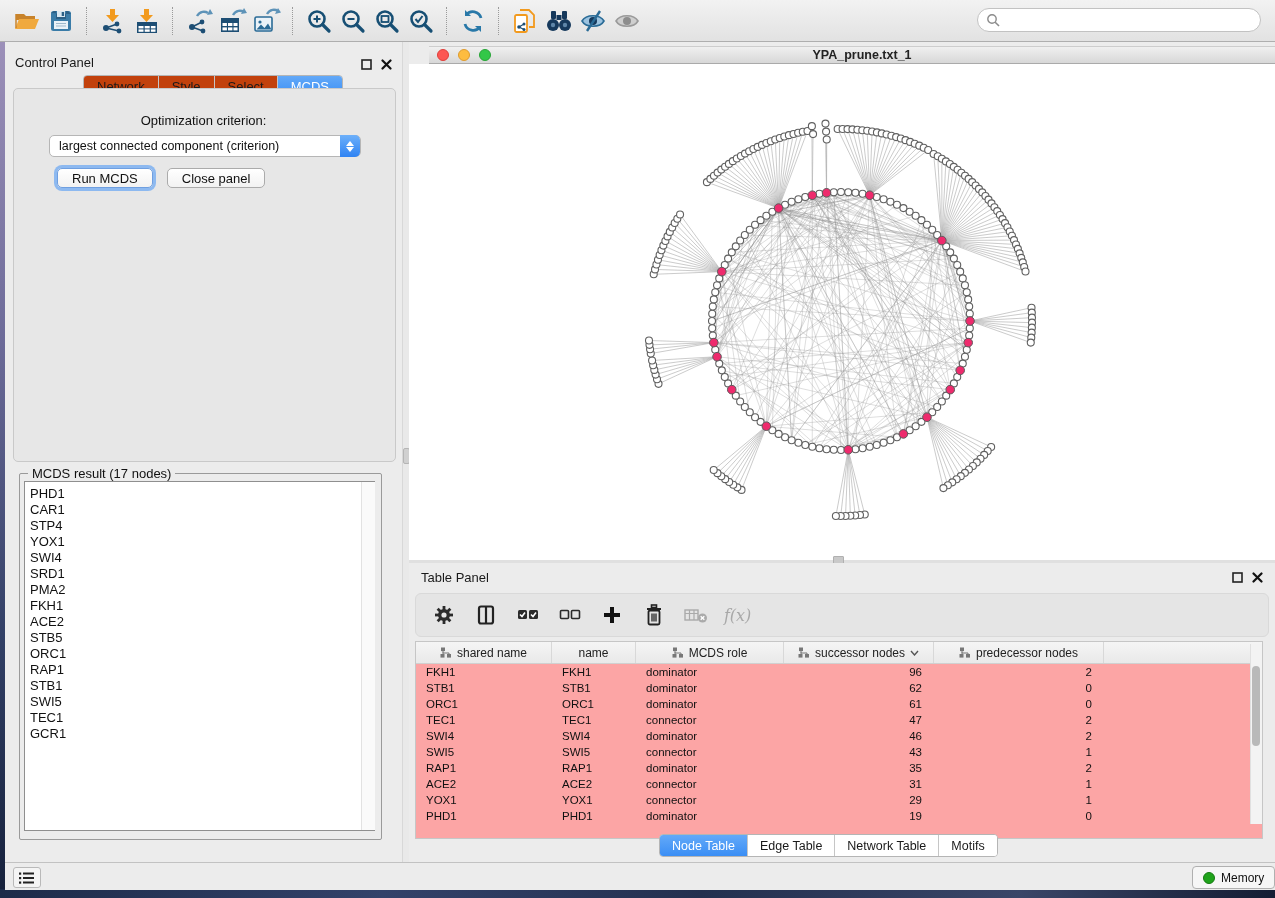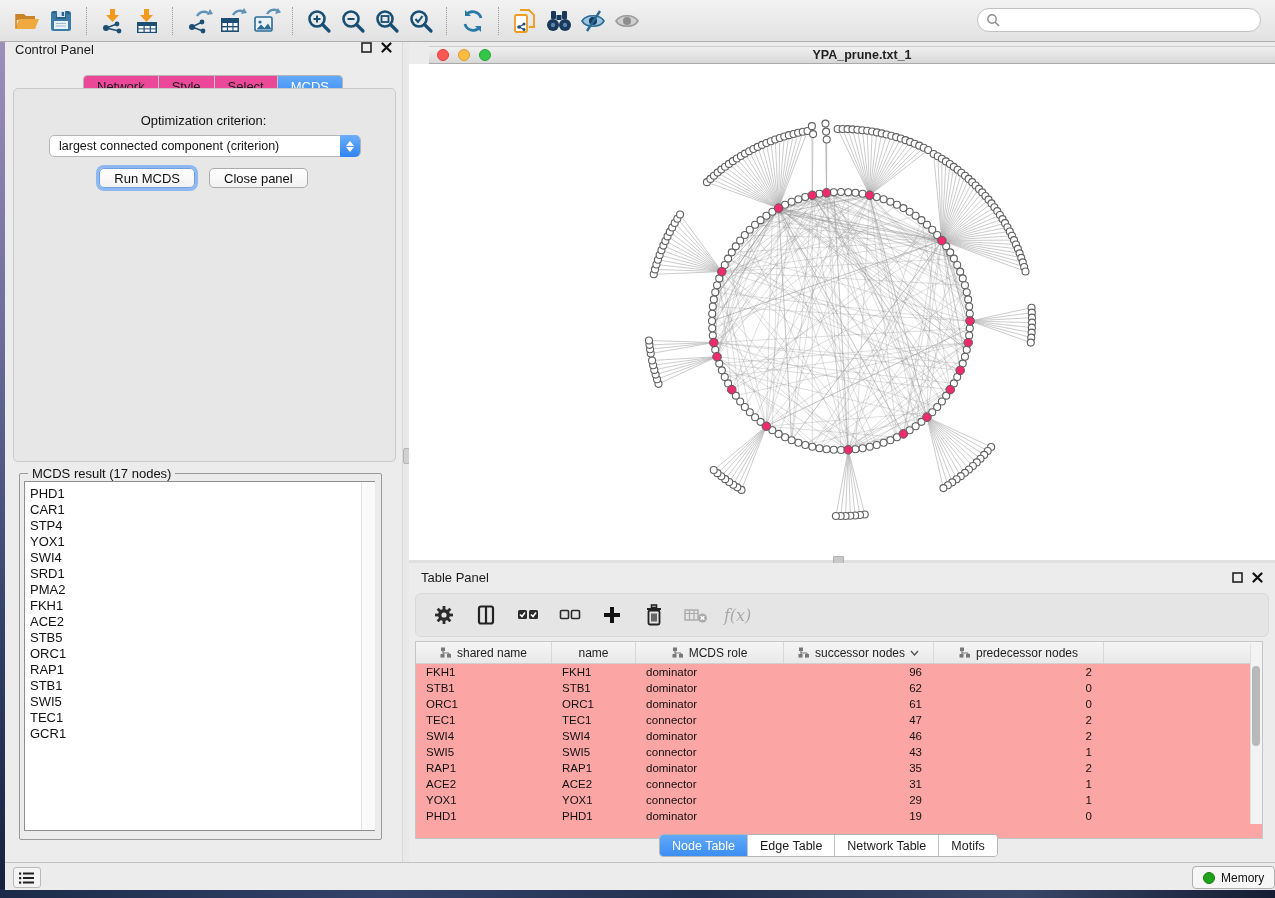--- a/index.html
+++ b/index.html
@@ -19,34 +19,34 @@
     border:1px solid #c2c2c2;border-radius:13px;display:flex;align-items:center;box-sizing:border-box;padding:0 8px;}
   .searchbox input{border:none;outline:none;flex:1;font-size:12px;background:transparent;font-family:inherit;}
   
   .wall-left{left:0;top:42px;width:5px;height:847px;
     background:linear-gradient(180deg,#9c90b9,#6d6b99 35%,#324066 70%,#16213c 100%);}
   .wall-bottom{left:0;top:889px;width:1275px;height:9px;
     background:linear-gradient(90deg,#1d2b49,#33426a 30%,#23304f 55%,#3a4668 80%,#141d33);}
   
   .cpanel{left:5px;top:42px;width:397px;height:820px;background:#ececec;}
   .panel-title{font-size:13px;color:#1a1a1a;}
-  .cp-head{left:5px;top:42px;width:397px;height:28px;display:flex;align-items:flex-start;box-sizing:border-box;padding:0 10px;}
+  .cp-head{left:5px;top:42px;width:397px;height:28px;display:flex;align-items:flex-end;box-sizing:border-box;padding:0 10px;}
   .head-btns{margin-left:auto;display:flex;gap:9px;align-items:center;}
   .cp-tabs{left:83px;top:75px;height:21px;display:flex;border:1px solid #b5b5b5;border-radius:4px;overflow:hidden;background:#fff;}
-  .cp-tab{padding:0 13px;display:flex;align-items:center;font-size:13px;color:#1a1a1a;border-right:1px solid #c6c6c6;background:#ec4899;cursor:default;}
+  .cp-tab{padding:0 13px;display:flex;align-items:center;font-size:13px;color:#1a1a1a;border-right:1px solid #c6c6c6;background:#c2410c;cursor:default;}
   .cp-tab:last-child{border-right:none;}
   .cp-tab.active{background:linear-gradient(180deg,#63a9f8,#3a8ef5);color:#fff;border-right:none;}
   .cp-box{left:13px;top:88px;width:381px;height:372px;background:#e7e7e7;border:1px solid #c9c9c9;border-radius:5px;}
   .crit-label{left:13px;top:113px;width:381px;text-align:center;font-size:13px;color:#111;}
   .dropdown{left:49px;top:135px;width:312px;height:22px;background:#fff;border:1px solid #b6b6b6;border-radius:5px;
     display:flex;align-items:center;box-sizing:border-box;}
   .dropdown .dd-text{flex:1;font-size:12.5px;color:#111;padding-left:9px;white-space:nowrap;}
   .dd-step{width:20px;height:22px;border-radius:0 5px 5px 0;background:linear-gradient(180deg,#6db0fa,#2f83f3);
     display:flex;flex-direction:column;align-items:center;justify-content:center;gap:1px;}
-  .btnrow{left:13px;top:168px;width:381px;display:flex;justify-content:center;gap:14px;}
+  .btnrow{left:13px;top:168px;width:381px;display:flex;gap:14px;padding-left:44px;}
   .pushbtn{height:20px;background:linear-gradient(180deg,#ffffff,#f2f2f2);border:1px solid #ababab;border-radius:5px;
     font-size:13px;color:#111;padding:0 14px;display:flex;align-items:center;font-family:inherit;}
   .pushbtn.focused{box-shadow:0 0 0 3px #8db9f0;border-color:#6f9fe0;}
   .groupbox{left:19px;top:473px;width:361px;height:365px;border:1px solid #9a9a9a;border-radius:2px;}
   .group-legend{left:28px;top:466px;background:#ececec;padding:0 4px;font-size:13px;color:#111;}
   .mcds-list{left:24px;top:481px;width:351px;height:350px;background:#fff;border:1px solid #8f8f8f;box-sizing:border-box;
     padding:4px 0 0 5px;overflow:hidden;}
   .mcds-item{font-size:13px;color:#111;line-height:16px;}
   .mcds-scroll{left:361px;top:482px;width:13px;height:348px;background:#fafafa;border-left:1px solid #e2e2e2;}
   

